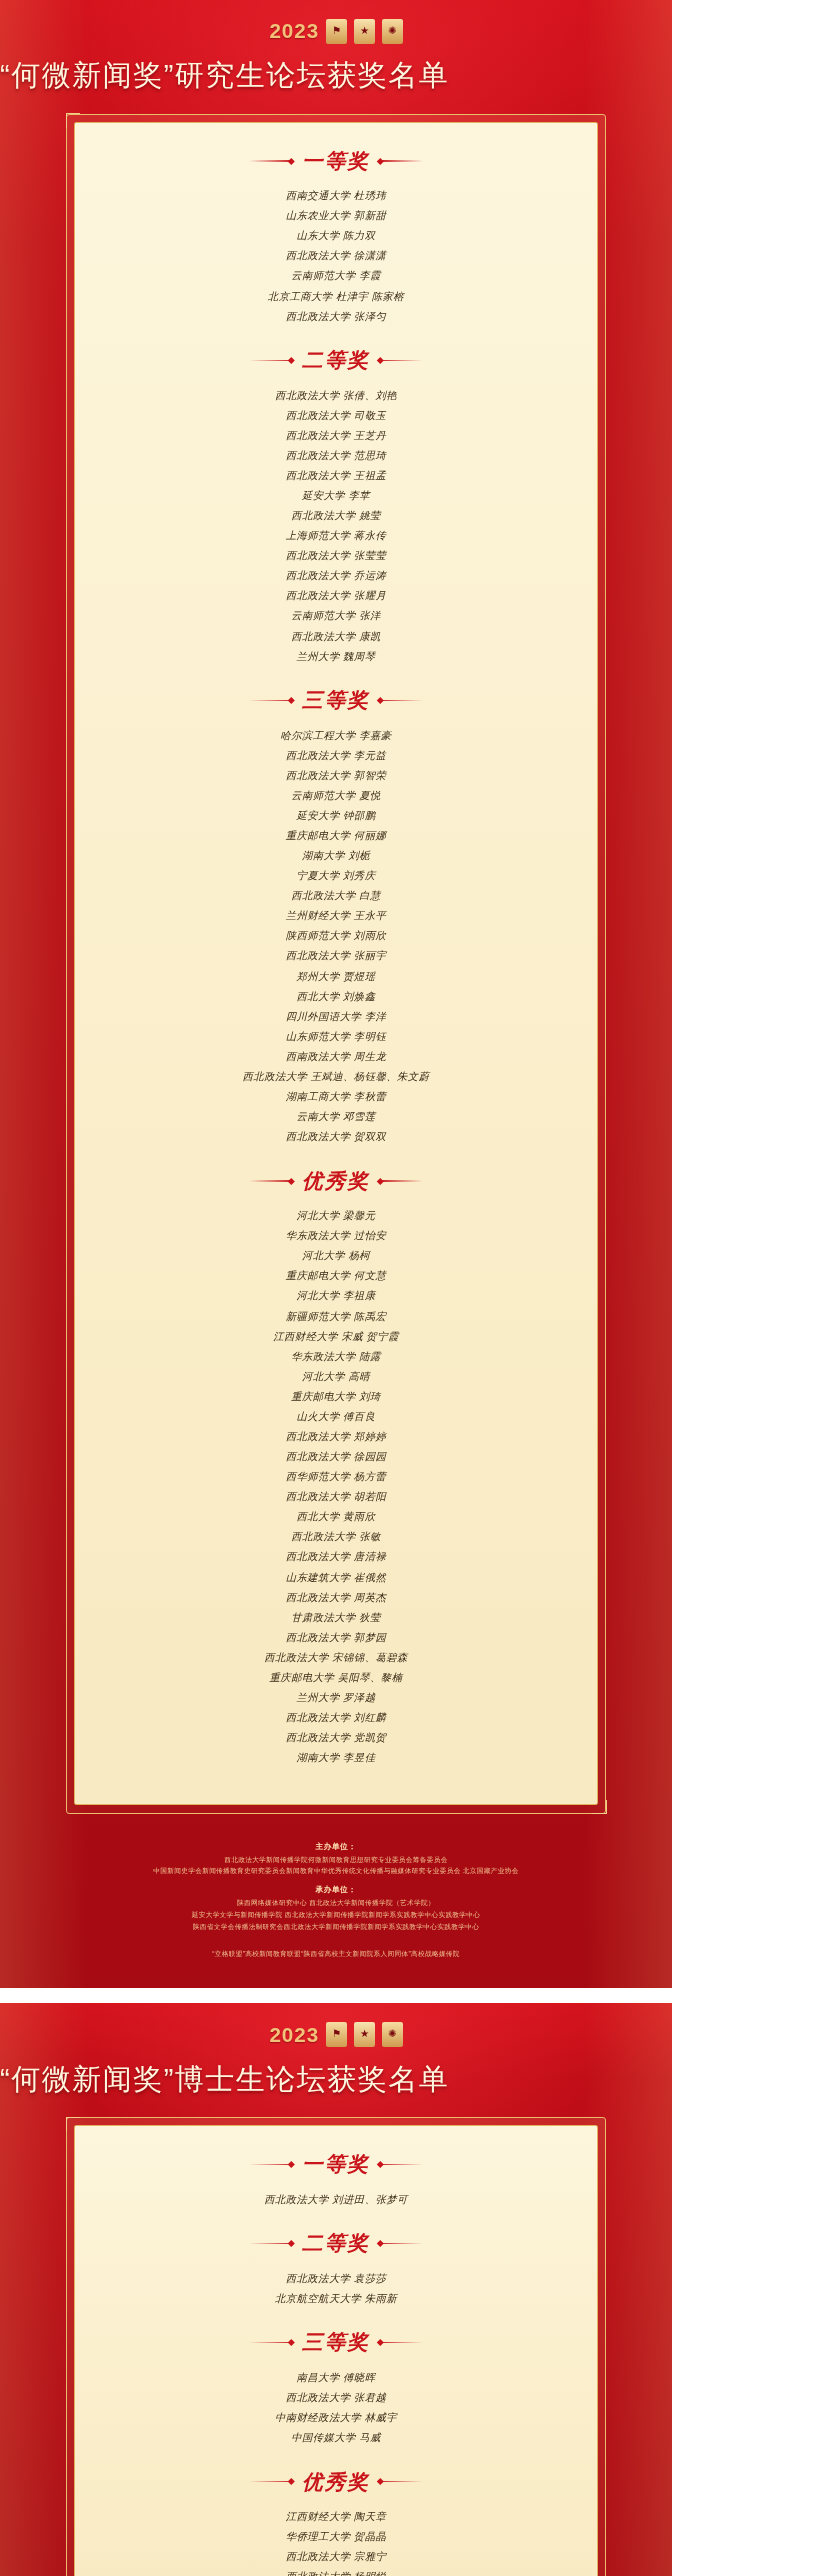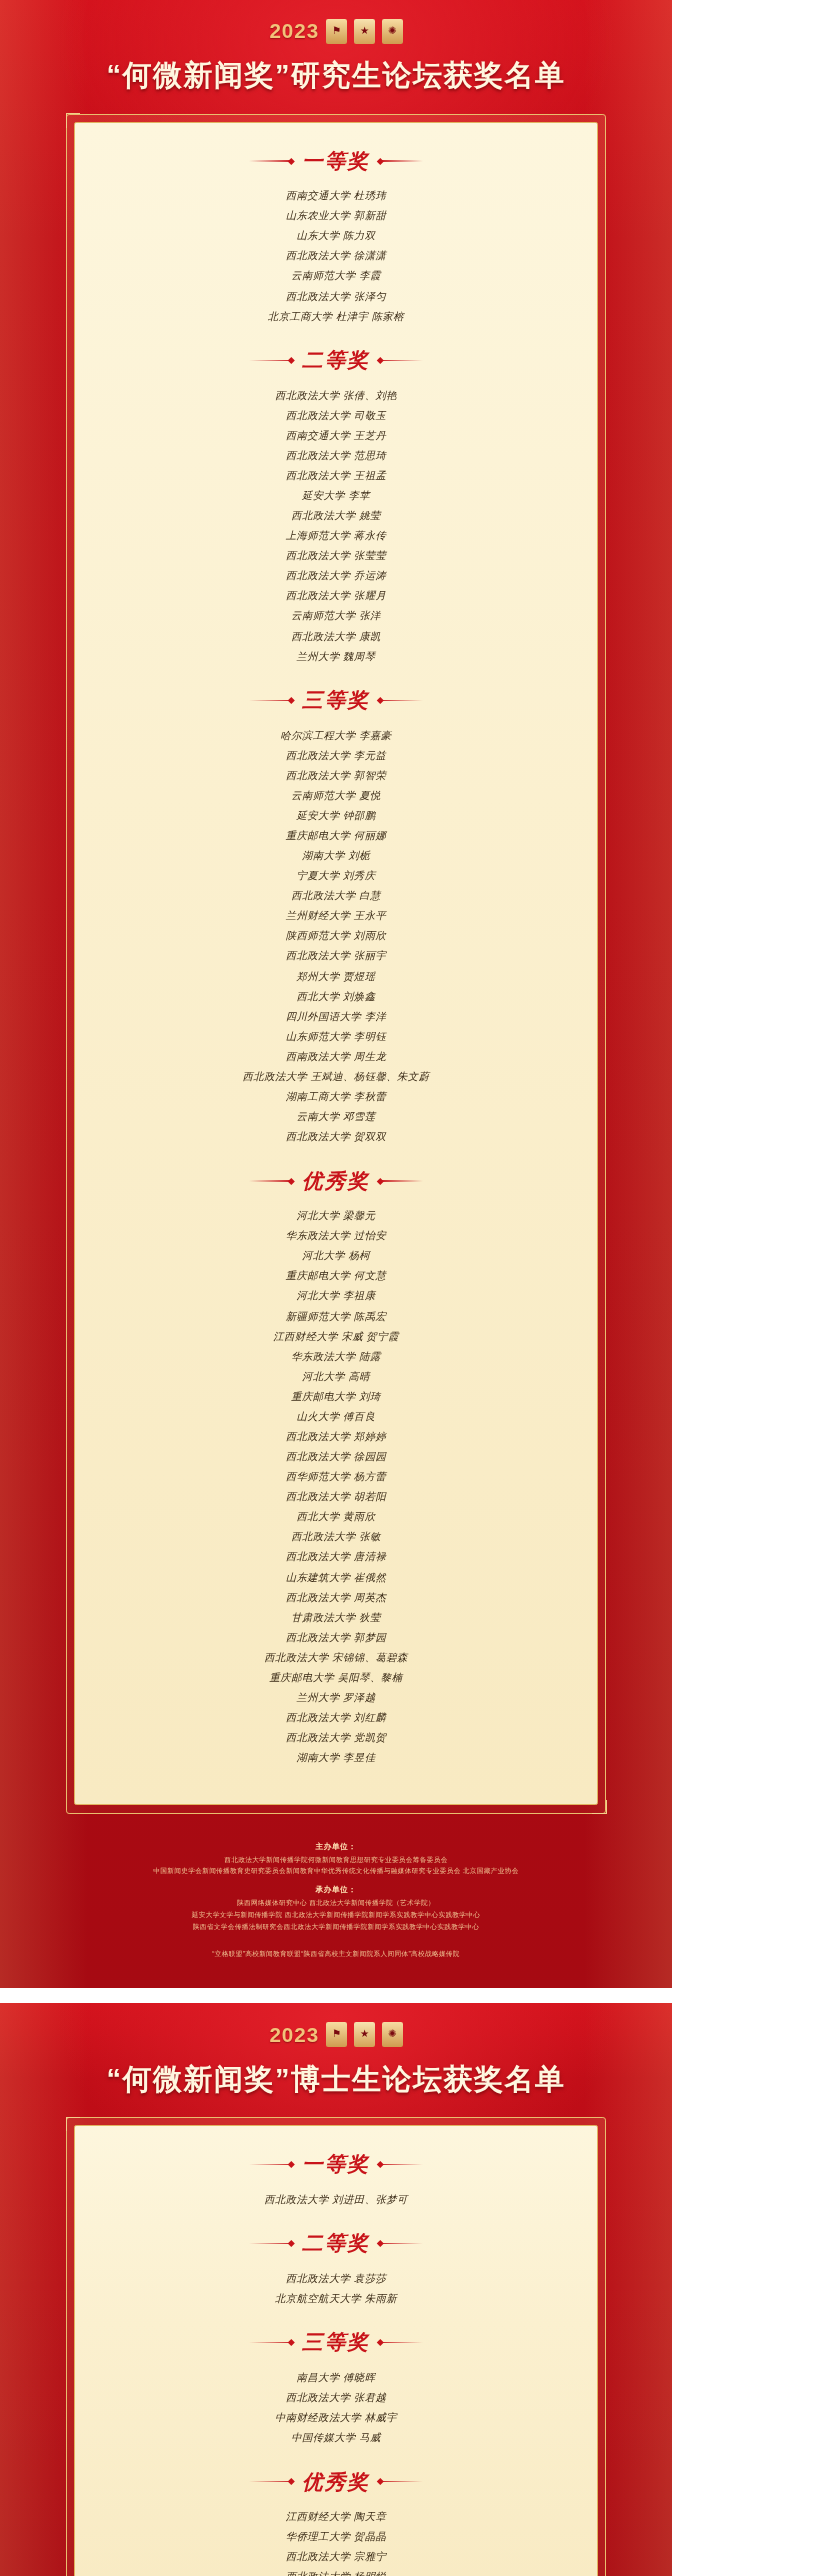--- a/index.html
+++ b/index.html
@@ -61,24 +61,23 @@
     font-size: 10.3px; line-height: 1;
     color: #7a0b10;
   }
   .emblem.g1 { background: linear-gradient(180deg,#f7dca2,#d8a martin); background: linear-gradient(180deg,#f7dca2,#cf9b4f); }
   .emblem.g2 { background: linear-gradient(180deg,#f8e3b0,#d8a busy); background: linear-gradient(180deg,#f8e3b0,#d4a257); }
   .emblem.g3 { background: linear-gradient(180deg,#f7dca2,#cf9b4f); }
 
   
   .main-title {
     position: relative; z-index: 3;
-    text-align: center;
     color: #fff6df;
     font-size: 29px;
-    font-weight: bold;
+    font-weight: normal;
     letter-spacing: 1.5px;
     margin: 7.2px 0 17.5px;
     text-shadow: 0 1.5px 3.1px rgba(80,0,0,.55);
   }
 
   
   .frame-outer {
     position: relative; z-index: 3;
     margin: 0 66px;
     padding: 7.2px;
@@ -196,34 +195,34 @@
                 <span class="rule"></span>
                 <span class="award-title">一等奖</span>
                 <span class="rule r"></span>
               </div>
               <div class="winners">
                 <div class="winner">西南交通大学 杜琇玮</div>
                 <div class="winner">山东农业大学 郭新甜</div>
                 <div class="winner">山东大学 陈力双</div>
                 <div class="winner">西北政法大学 徐潇潇</div>
                 <div class="winner">云南师范大学 李霞</div>
+                <div class="winner">北京工商大学 杜津宇 陈家榕</div>
                 <div class="winner">西北政法大学 张泽匀</div>
-                <div class="winner">北京工商大学 杜津宇 陈家榕</div>
               </div>
             </div>
             <div class="award">
               <div class="award-head">
                 <span class="rule"></span>
                 <span class="award-title">二等奖</span>
                 <span class="rule r"></span>
               </div>
               <div class="winners">
                 <div class="winner">西北政法大学 张倩、刘艳</div>
                 <div class="winner">西北政法大学 司敬玉</div>
-                <div class="winner">西南交通大学 王芝丹</div>
+                <div class="winner">西北政法大学 王芝丹</div>
                 <div class="winner">西北政法大学 范思琦</div>
                 <div class="winner">西北政法大学 王祖孟</div>
                 <div class="winner">延安大学 李苹</div>
                 <div class="winner">西北政法大学 姚莹</div>
                 <div class="winner">上海师范大学 蒋永传</div>
                 <div class="winner">西北政法大学 张莹莹</div>
                 <div class="winner">西北政法大学 乔运涛</div>
                 <div class="winner">西北政法大学 张耀月</div>
                 <div class="winner">云南师范大学 张洋</div>
                 <div class="winner">西北政法大学 康凯</div>

